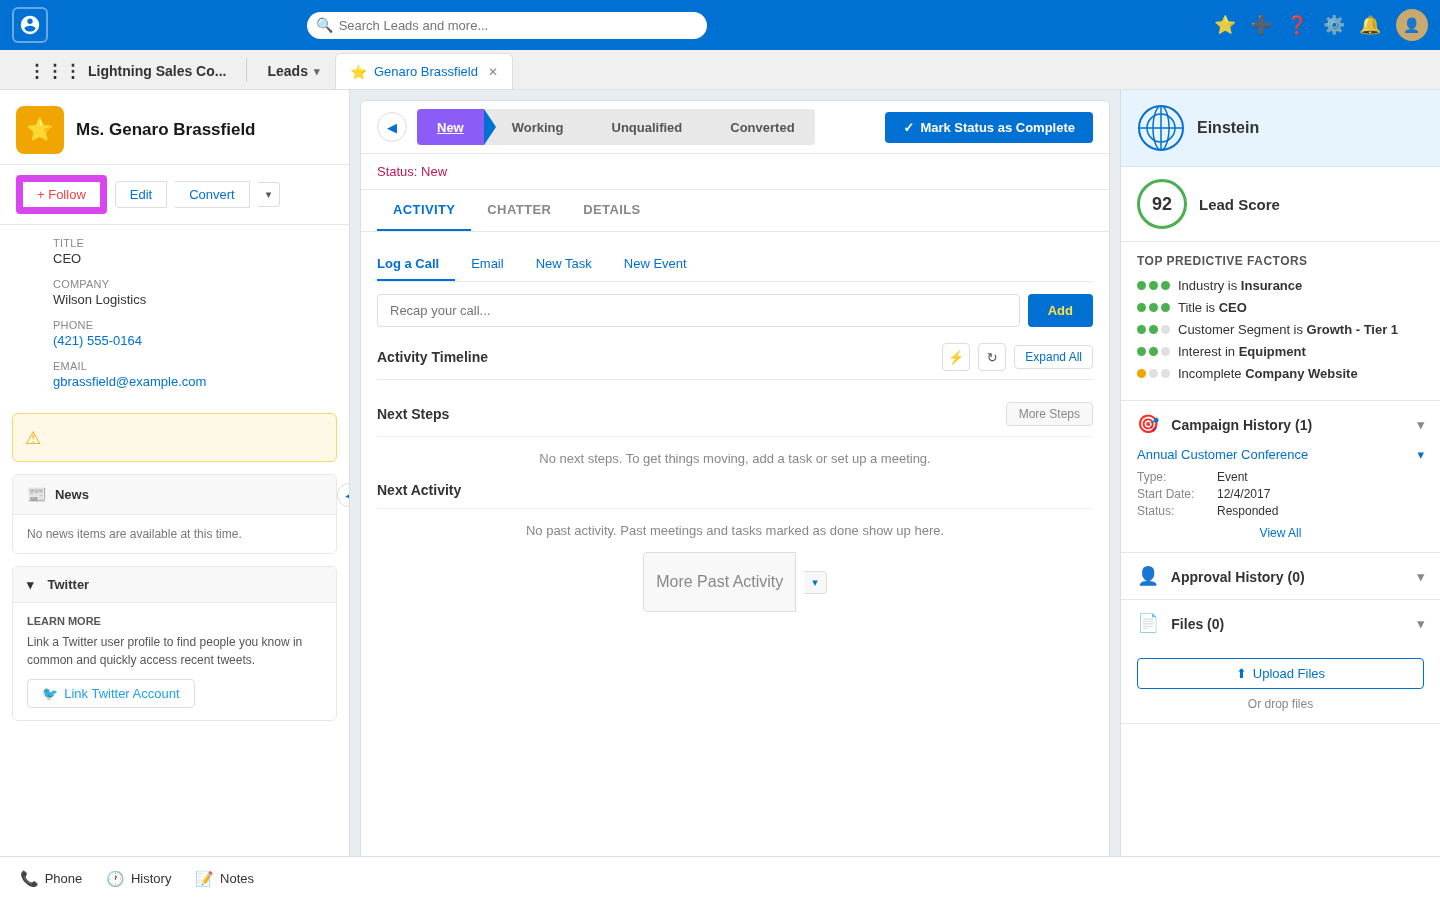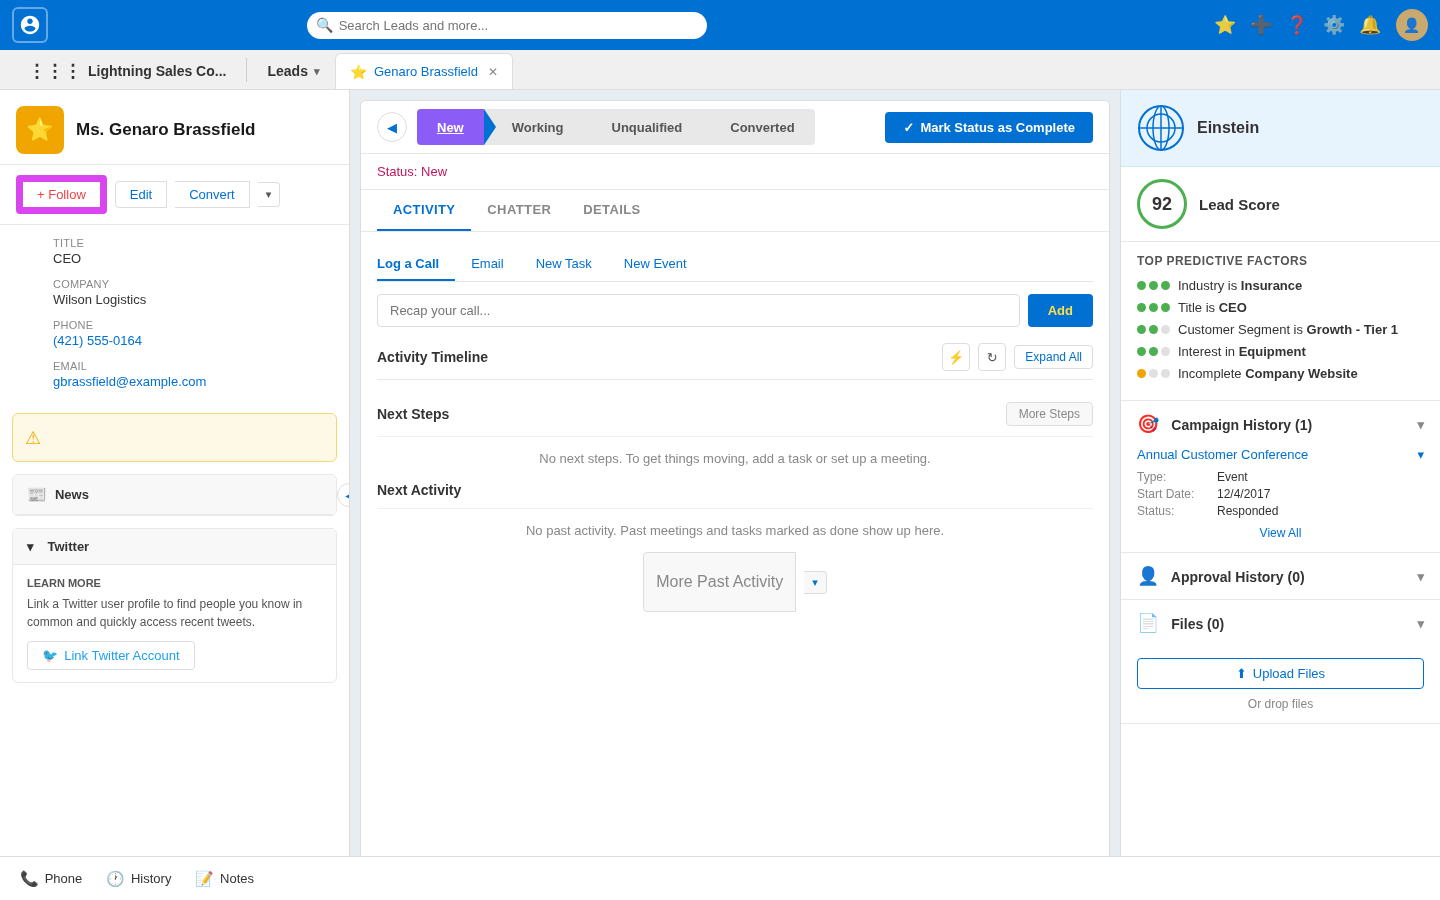--- a/index.html
+++ b/index.html
@@ -698,20 +698,21 @@
 
     <div class="duplicate-alert">
       <span class="alert-icon">⚠</span>
     </div>
 
     <div class="news-section">
       <div class="news-header">
         <span class="news-icon">📰</span>
         <span>News</span>
       </div>
+      <div class="news-body">No news items are available at this time.</div>
     </div>
 
     <div class="twitter-section">
       <div class="twitter-header">
         <span>▾</span>
         <span style="margin-left:6px;">Twitter</span>
       </div>
       <div class="twitter-body">
         <div class="learn-more">Learn More</div>
         <div class="twitter-desc">Link a Twitter user profile to find people you know in common and quickly access recent tweets.</div>

